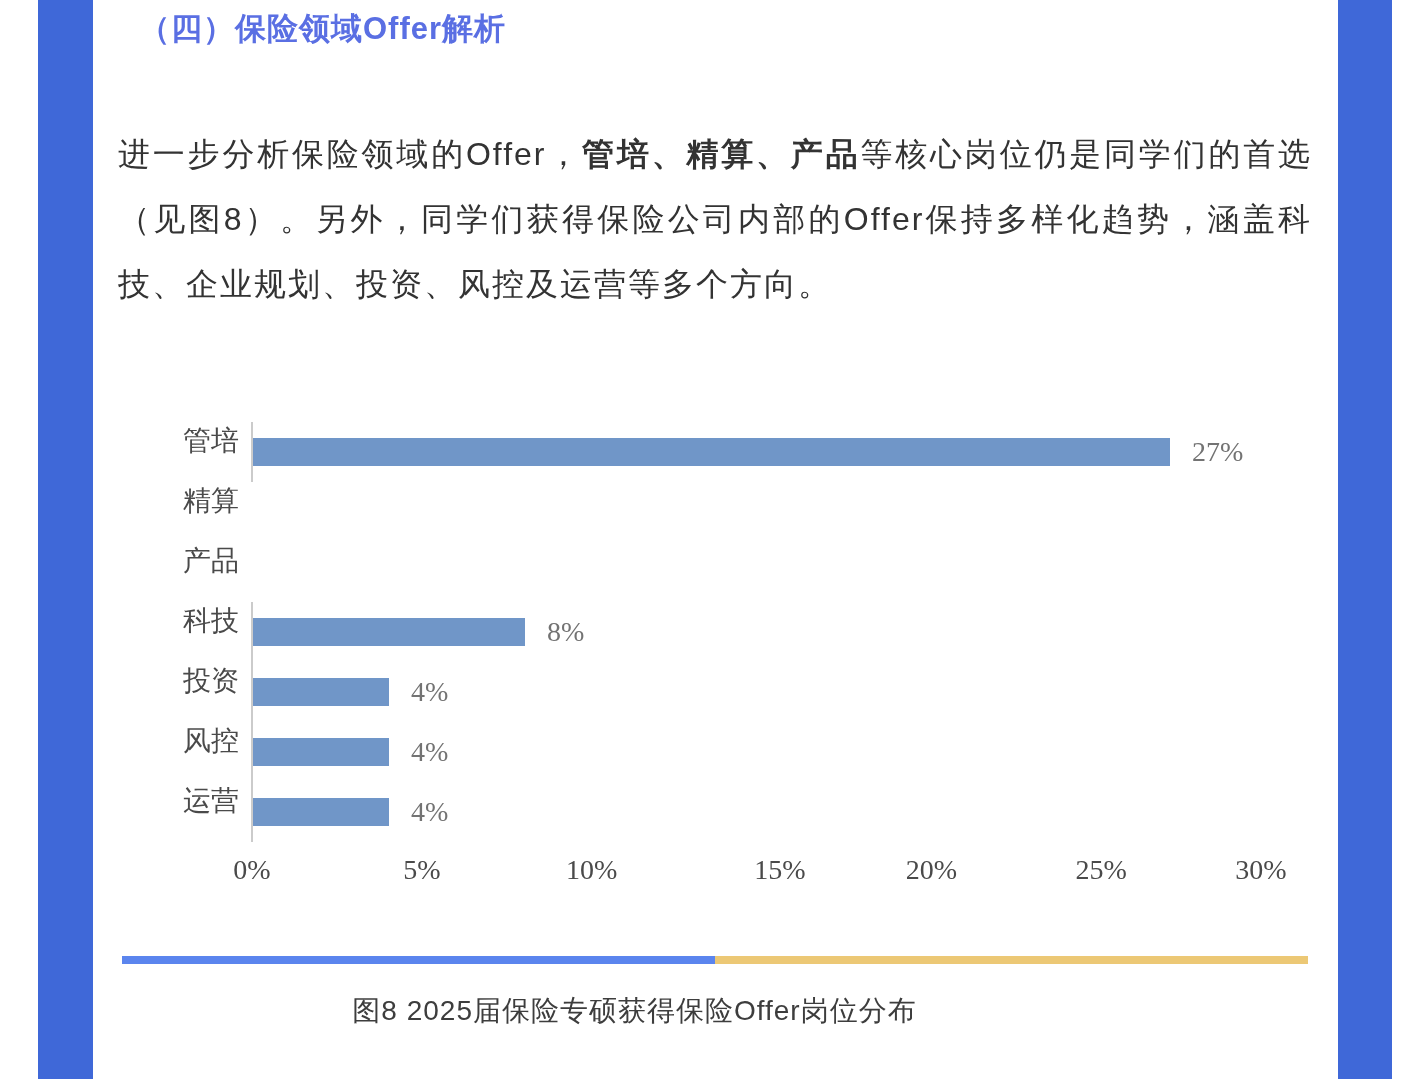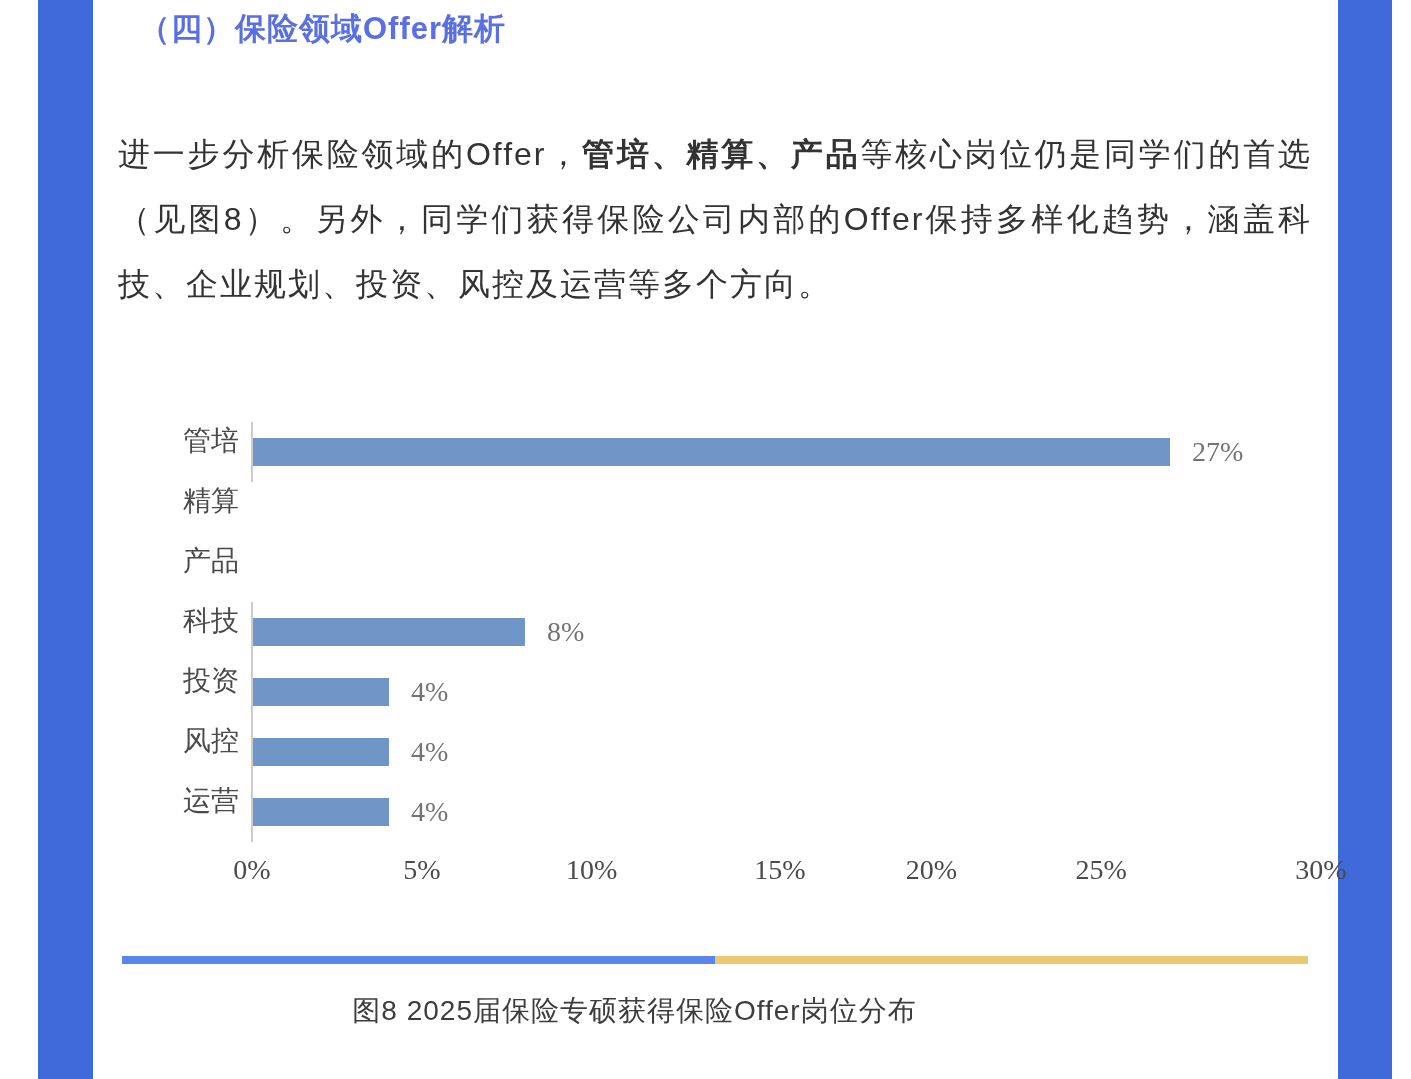--- a/index.html
+++ b/index.html
@@ -107,21 +107,21 @@
     </div>
   </div>
 
   <div class="xticks">
     <span class="tick" style="left: 0px;">0%</span>
     <span class="tick" style="left: 169.833px;">5%</span>
     <span class="tick" style="left: 339.667px;">10%</span>
     <span class="tick" style="left: 492px; margin-left: 36px;">15%</span>
     <span class="tick" style="left: 679.333px;">20%</span>
     <span class="tick" style="left: 849.167px;">25%</span>
-    <span class="tick" style="left: 1069px;">30%</span>
+    <span class="tick" style="left: 1009px;">30%</span>
   </div>
 </div>
 
 <div class="divider">
   <div style="background: rgb(91, 133, 238);"></div>
   <div style="background: rgb(236, 200, 117);"></div>
 </div>
 
 <div class="caption">图8 2025届保险专硕获得保险Offer岗位分布</div>
 

